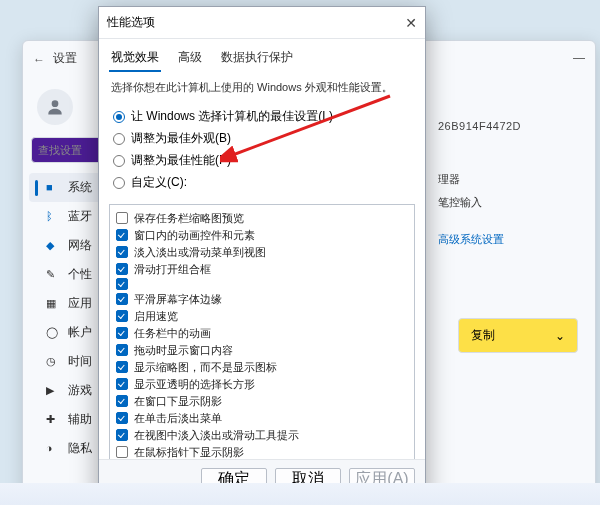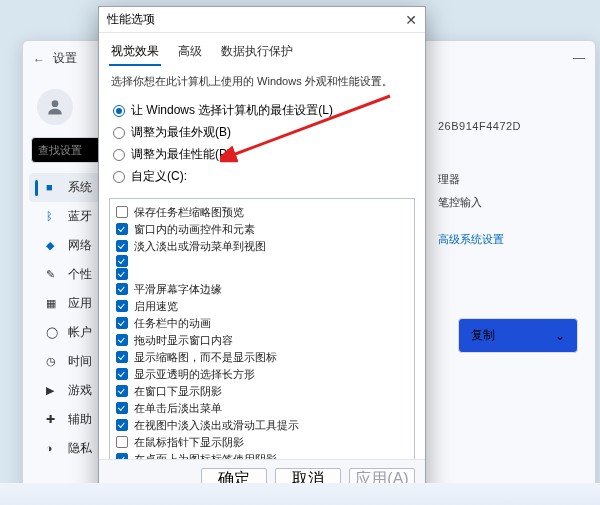--- a/index.html
+++ b/index.html
@@ -7,40 +7,40 @@
 
     
     .settings-win { position:absolute; left:22px; top:40px; right:4px; bottom:0;
       background:#f7f9fc; border:1px solid #cfd6df; border-radius:6px; box-shadow:0 4px 18px rgba(0,0,0,.15);}
     .settings-titlebar { height:34px; display:flex; align-items:center; padding:0 10px; font-size:12px; color:#333; }
     .settings-titlebar .win-icons { margin-left:auto; display:flex; gap:18px; color:#555; }
     .settings-body { display:flex; height:calc(100% - 34px);}
     .sidebar { width:96px; padding:10px 6px 0 6px; }
     .avatar { width:36px;height:36px;border-radius:50%;background:#e7ebf1;display:flex;align-items:center;justify-content:center;margin:4px 0 12px 8px;}
     .avatar svg{width:20px;height:20px;fill:#707782;}
-    .searchbox { background:#000000;border:1px solid #d7dce3;border-radius:4px;height:26px;display:flex;align-items:center;padding:0 6px;font-size:11px;color:#888;margin:0 2px 10px 2px;}
+    .searchbox { background:#4c1d95;border:1px solid #d7dce3;border-radius:4px;height:26px;display:flex;align-items:center;padding:0 6px;font-size:11px;color:#888;margin:0 2px 10px 2px;}
     .nav-item{display:flex;align-items:center;gap:8px;padding:6px 6px;border-radius:4px;font-size:12px;color:#2b2b2b;}
     .nav-item.active{background:#e9edf4;}
     .nav-item .bar{width:3px;height:16px;border-radius:2px;background:transparent;}
     .nav-item.active .bar{background:#0067c0;}
     .nic{width:14px;height:14px;display:inline-block;}
     .main{flex:1;padding:8px 14px 0 12px;}
     .tabbtn{display:inline-block;border:1px solid #cfd6df;background:#fff;border-radius:4px;padding:4px 10px;font-size:12px;}
     .secondrow{margin-top:8px;display:flex;align-items:center;gap:8px;font-size:12px;}
 
     .right-info{position:absolute; right:22px; top:120px; width:140px; font-size:11px; color:#333; }
     .right-info .code{color:#444;margin-bottom:40px;letter-spacing:.5px;}
     .right-info .row{margin:8px 0;}
     .right-info .link{color:#0067c0;margin-top:22px;display:block;}
-    .right-card{position:absolute; right:22px; top:318px; width:120px; background:#1d4ed8;border:1px solid #d7dce3;border-radius:4px;padding:8px 12px;font-size:12px; display:flex;align-items:center;justify-content:space-between;}
+    .right-card{position:absolute; right:22px; top:318px; width:120px; background:#fde047;border:1px solid #d7dce3;border-radius:4px;padding:8px 12px;font-size:12px; display:flex;align-items:center;justify-content:space-between;}
 
     
     .perf-dialog { position:absolute; left:98px; top:6px; width:328px; height:494px;
       background:#fff; border:1px solid #9aa2af; box-shadow:0 6px 24px rgba(0,0,0,.35);}
-    .perf-title{height:26px;border-bottom:1px solid #e3e6ea;display:flex;align-items:center;padding:0 8px;font-size:12px;}
+    .perf-title{height:32px;border-bottom:1px solid #e3e6ea;display:flex;align-items:center;padding:0 8px;font-size:12px;}
     .perf-title .x{margin-left:auto;font-size:14px;color:#444;}
     .tabs{display:flex;gap:15px;padding:6px 10px 0 10px;font-size:12px;}
     .tab{padding:4px 2px;color:#333;}
     .tab.active{border-bottom:2px solid #0067c0;color:#000;}
     .desc{font-size:11px;color:#333;padding:8px 12px 4px 12px;}
     .radios{padding:4px 14px 4px 14px;font-size:12px;}
     .radio{display:flex;align-items:center;gap:6px;margin:5px 0;}
     .rdot{width:12px;height:12px;border:1px solid #777;border-radius:50%;display:inline-flex;align-items:center;justify-content:center;}
     .rdot.sel{border-color:#0067c0;}
     .rdot.sel::after{content:"";width:6px;height:6px;background:#0067c0;border-radius:50%;}
@@ -191,20 +191,21 @@
       <div class="opt">
         <span class="cb chk"></span>
         <span>窗口内的动画控件和元素</span>
       </div>
       <div class="opt">
         <span class="cb chk"></span>
         <span>淡入淡出或滑动菜单到视图</span>
       </div>
       <div class="opt">
         <span class="cb chk"></span>
+        <span>滑动打开组合框</span>
       </div>
       <div class="opt">
         <span class="cb chk"></span>
       </div>
       <div class="opt">
         <span class="cb chk"></span>
         <span>平滑屏幕字体边缘</span>
       </div>
       <div class="opt">
         <span class="cb chk"></span>

